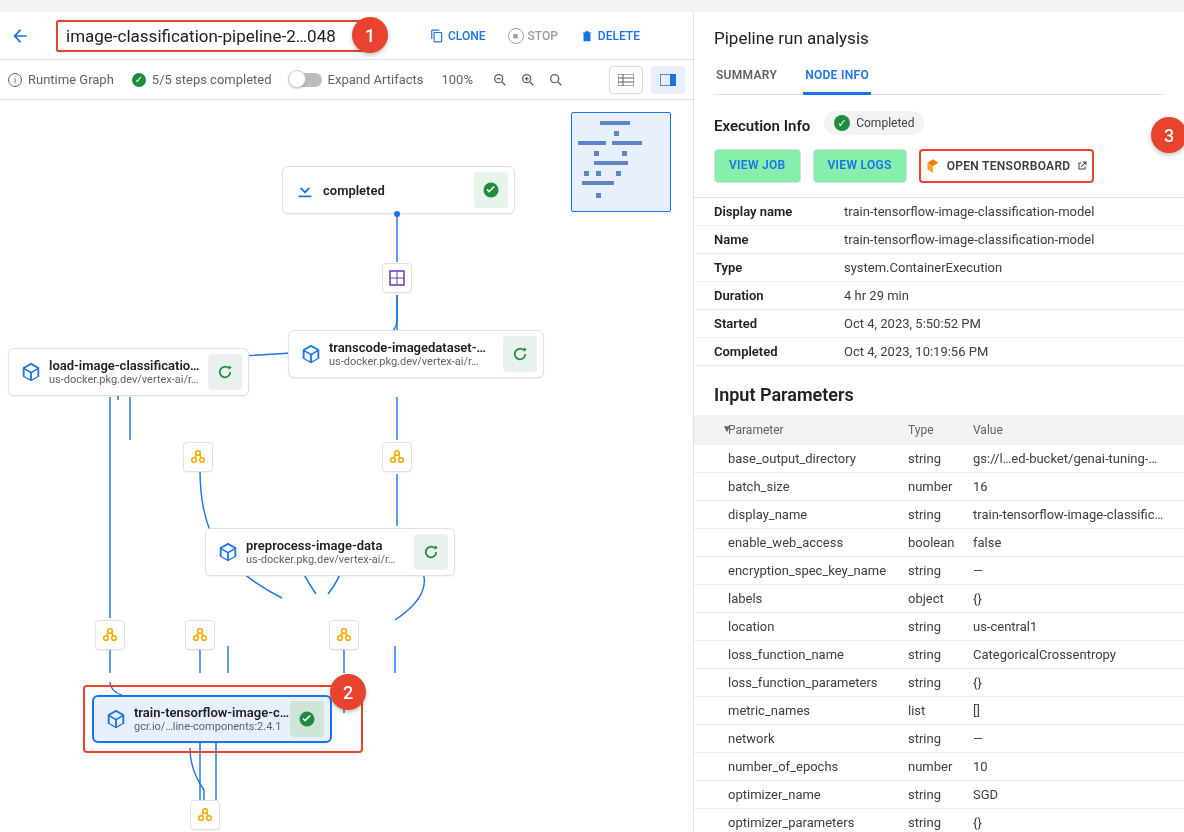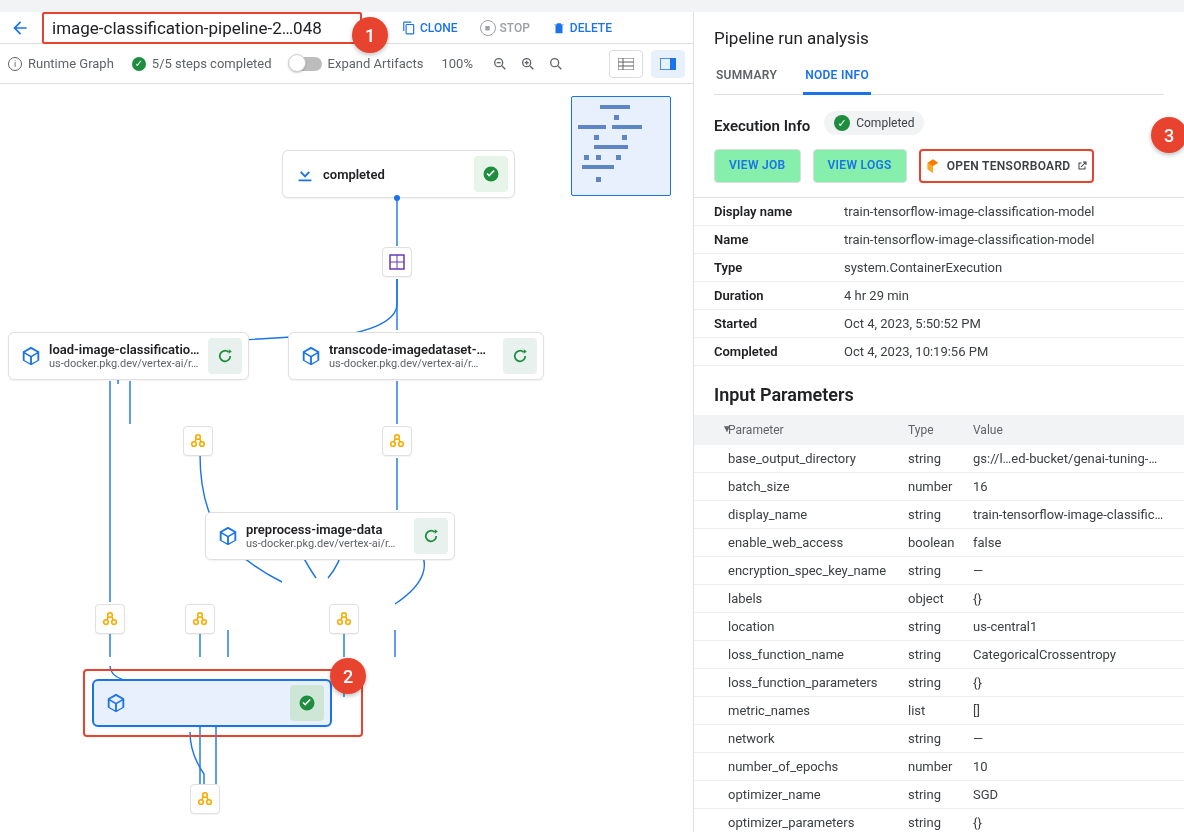--- a/index.html
+++ b/index.html
@@ -13,26 +13,26 @@
     overflow: hidden;
     position: relative;
   }
   .top-strip { height: 12px; background: #f1f3f4; width: 100%; }
   .main-layout { display: flex; height: calc(100% - 12px); }
   .left-pane { width: 694px; border-right: 1px solid #e0e0e0; position: relative; }
   .right-pane { flex: 1; overflow-y: auto; background: #fff; }
 
   
   .topbar {
-    height: 32px;
+    height: 48px;
     display: flex;
     align-items: center;
     padding: 0 8px;
     border-bottom: 1px solid #e0e0e0;
-    gap: 10px;
+    gap: 24px;
   }
   .back-arrow {
     width: 24px; height: 24px; display:flex; align-items:center; justify-content:center; color:#1a73e8; cursor:pointer;
   }
   .title-box {
     border: 2px solid #e8432e;
     border-radius: 2px;
     padding: 4px 8px;
     font-size: 17px;
     color: #202124;
@@ -328,21 +328,21 @@
             <span class="sub">us-docker.pkg.dev/vertex-ai/r…</span>
           </div>
         <span class="node-status cached">
             <svg width="18" height="18" viewBox="0 0 24 24">
               <path fill="none" stroke="#1e8e3e" stroke-width="2.3" d="M19 12a7 7 0 1 1-2.2-5.1"></path>
               <path fill="#1e8e3e" d="m17 3 4 3-4 3z"></path>
             </svg>
           </span>
       </div>
 
-      <div class="node" style="left:288px; top:248px; width:256px;">
+      <div class="node" style="left:288px; top:230px; width:256px;">
         <span class="node-icon">
             <svg width="22" height="22" viewBox="0 0 24 24">
               <path fill="#1a73e8" d="M12 2 3 7v10l9 5 9-5V7zM12 4.3 18.6 8 12 11.7 5.4 8zM5 9.6l6 3.4v7L5 16.6zm8 10.4v-7l6-3.4v7z"></path>
             </svg>
           </span>
         <div class="texts">
             <span class="title">transcode-imagedataset-…</span>
             <span class="sub">us-docker.pkg.dev/vertex-ai/r…</span>
           </div>
         <span class="node-status cached">
@@ -418,20 +418,24 @@
           </svg>
         </div>
 
       <div class="annot-box-2"></div>
       <div class="node selected" style="left:92px; top:595px; width:240px;">
         <span class="node-icon">
             <svg width="22" height="22" viewBox="0 0 24 24">
               <path fill="#1a73e8" d="M12 2 3 7v10l9 5 9-5V7zM12 4.3 18.6 8 12 11.7 5.4 8zM5 9.6l6 3.4v7L5 16.6zm8 10.4v-7l6-3.4v7z"></path>
             </svg>
           </span>
+        <div class="texts">
+            <span class="title">train-tensorflow-image-c…</span>
+            <span class="sub">gcr.io/…line-components:2.4.1</span>
+          </div>
         <span class="node-status">
             <svg width="18" height="18" viewBox="0 0 24 24">
               <circle cx="12" cy="12" r="10" fill="#1e8e3e"></circle>
               <path d="M9.5 15.5 6 12l1.4-1.4 2.1 2.1 6-6L17 8z" fill="#fff"></path>
             </svg>
           </span>
       </div>
       <div class="annot-badge" style="left:330px; top:574px;">2</div>
 
       <div class="small-box" style="left:190px; top:700px;">

